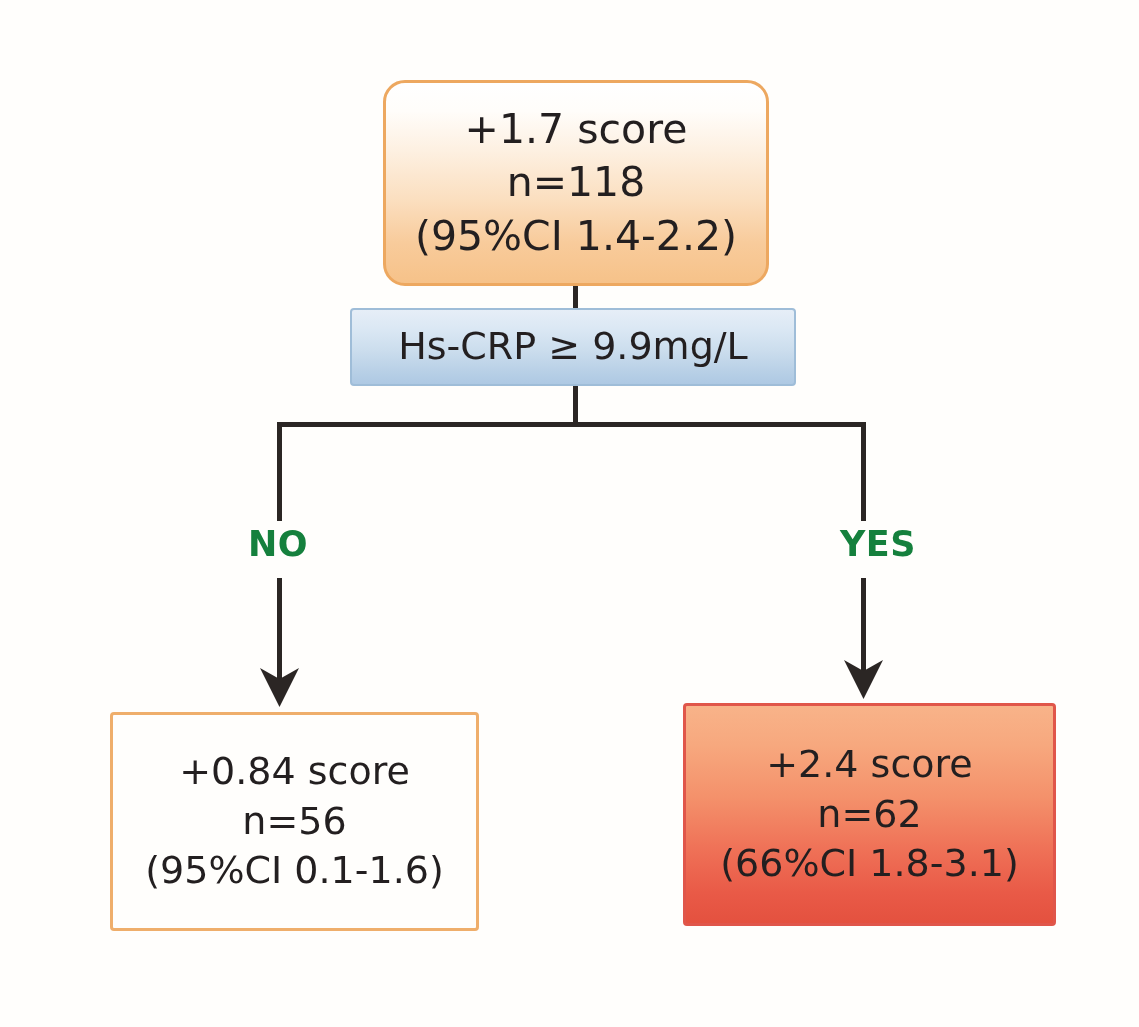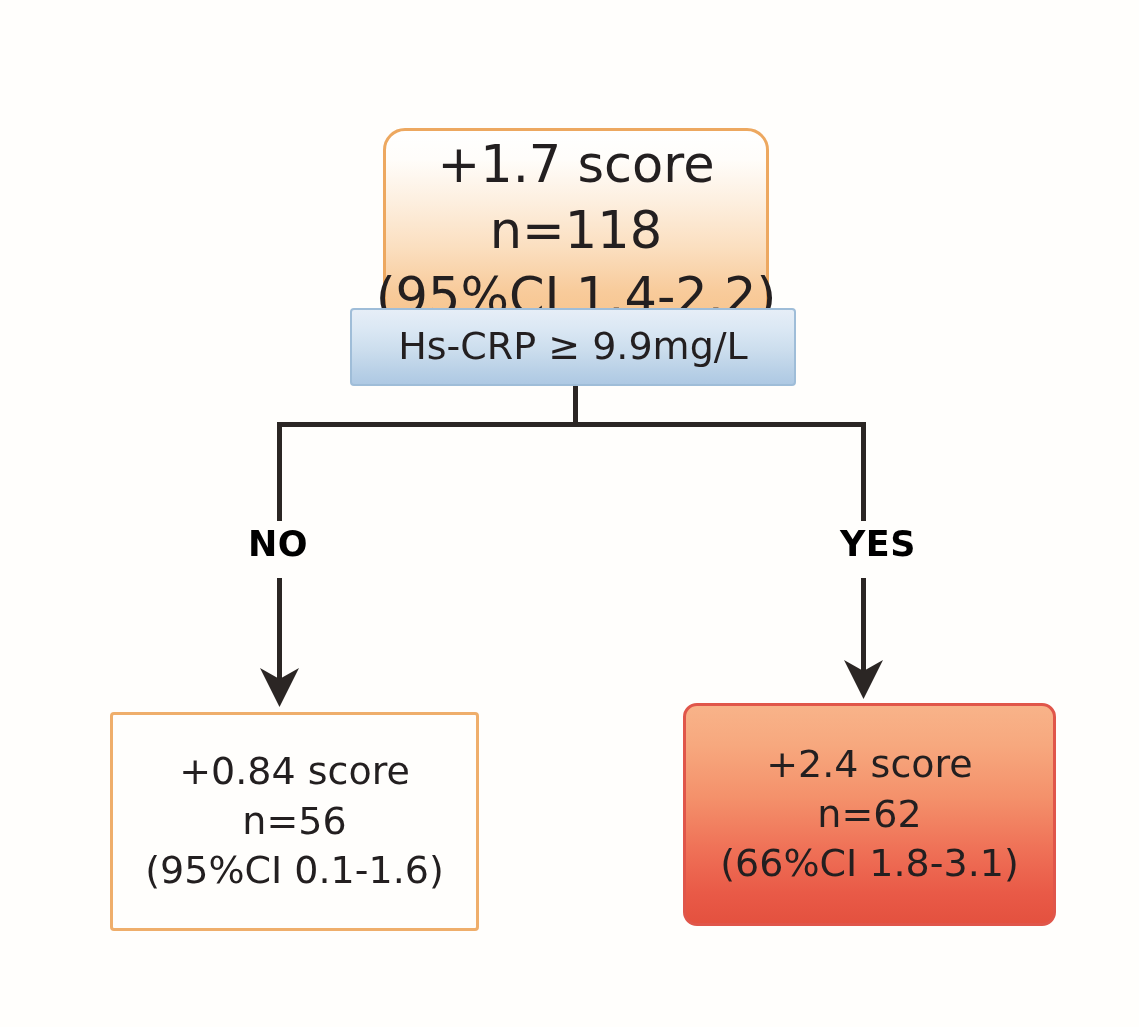--- a/index.html
+++ b/index.html
@@ -50,22 +50,21 @@
     height: 206px;
     border: 3px solid #eda860;
     border-radius: 22px;
     background: linear-gradient(to bottom,
                 #ffffff 0%,
                 #fffdfa 14%,
                 #fdf0e1 34%,
                 #fbdfc0 58%,
                 #f8cb9b 80%,
                 #f6c289 100%);
-    font-size: 51px;
-    margin-top: 48px;
+    font-size: 41px;
   }
 
   
   #node-decision {
     left: 350px;
     top: 308px;
     width: 446px;
     height: 78px;
     border: 2px solid #9fbdd8;
     border-radius: 4px;
@@ -90,38 +89,38 @@
     font-size: 38px;
   }
 
   
   #node-leaf-yes {
     left: 683px;
     top: 703px;
     width: 373px;
     height: 223px;
     border: 3px solid #e0564a;
-    border-radius: 14px;
+    border-radius: 4px;
     background: linear-gradient(to bottom,
                 #f8b389 0%,
                 #f7a87e 18%,
                 #f4916b 42%,
                 #ef7157 66%,
                 #e95a47 86%,
                 #e4513f 100%);
     font-size: 38px;
   }
 
   
   .branch-label {
     position: absolute;
     font-weight: bold;
     font-size: 35px;
     letter-spacing: 0.5px;
-    color: #000000;
+    color: #15803d;
     white-space: nowrap;
   }
   #label-no  { left: 248px; top: 524px; }
   #label-yes { left: 824px; top: 524px; margin-left: 16px; }
 </style>
 </head>
 <body>
 
 <div id="canvas">
 

